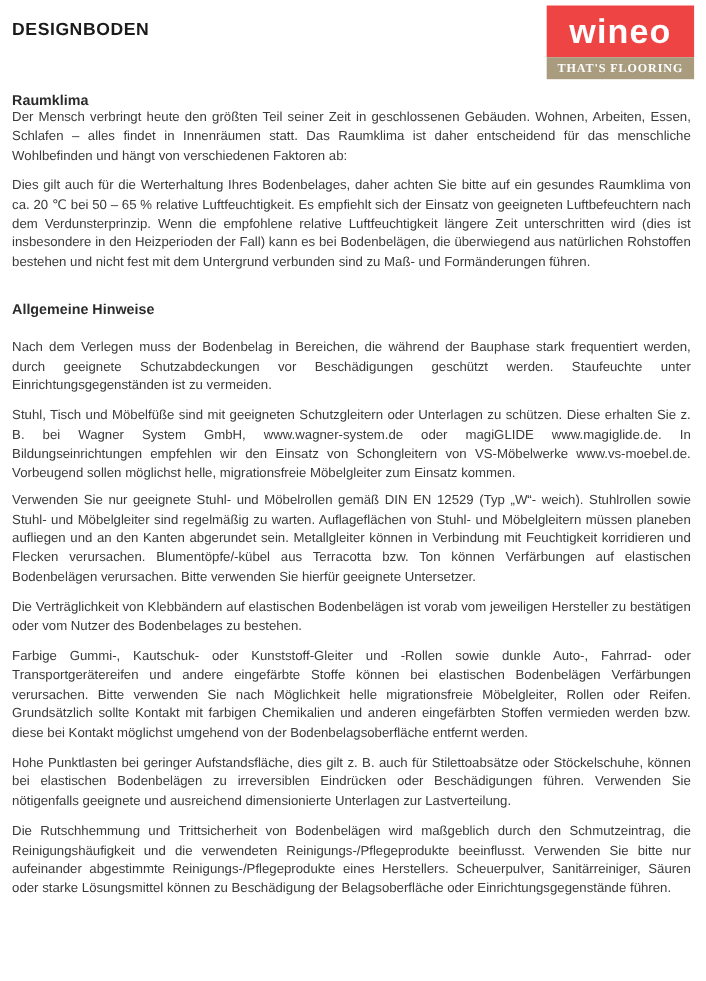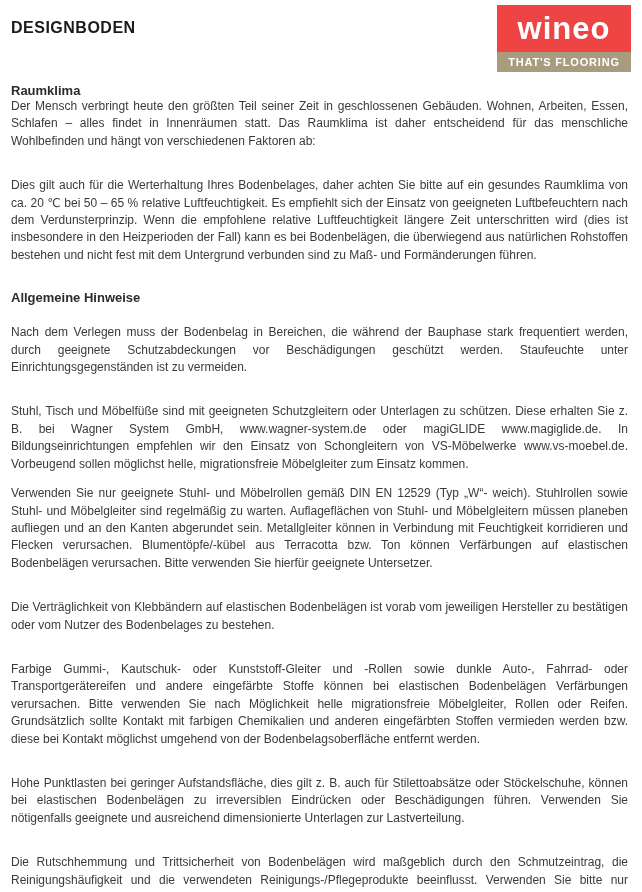--- a/index.html
+++ b/index.html
@@ -48,38 +48,39 @@
   .logo-tagline {
     background: #a89b7e;
     color: #ffffff;
     height: 20px;
     display: flex;
     align-items: center;
     justify-content: center;
     font-size: 11px;
     font-weight: bold;
     letter-spacing: 0.8px;
+    font-family: Liberation Serif, serif;
   }
   .section-heading {
     font-size: 13px;
     font-weight: bold;
     color: #2b2b2b;
     margin: 0;
   }
   .heading-raumklima { margin-top: 46px; }
   .heading-allgemein { margin-top: 26px; margin-bottom: 19px; }
   .para {
     font-size: 12px;
     line-height: 17.4px;
     text-align: justify;
     margin: 0;
     color: #3a3a3a;
   }
-  .para + .para { margin-top: 27px; }
-  .para.flush { margin-top: 12px; }
+  .para + .para { margin-top: 10px; }
+  .para.flush { margin-top: 7px; }
 </style>
 </head>
 <body>
 
 <div class="page">
 
   <div class="doc-title">DESIGNBODEN</div>
 
   <div class="logo">
     <div class="logo-brand">wineo</div>

